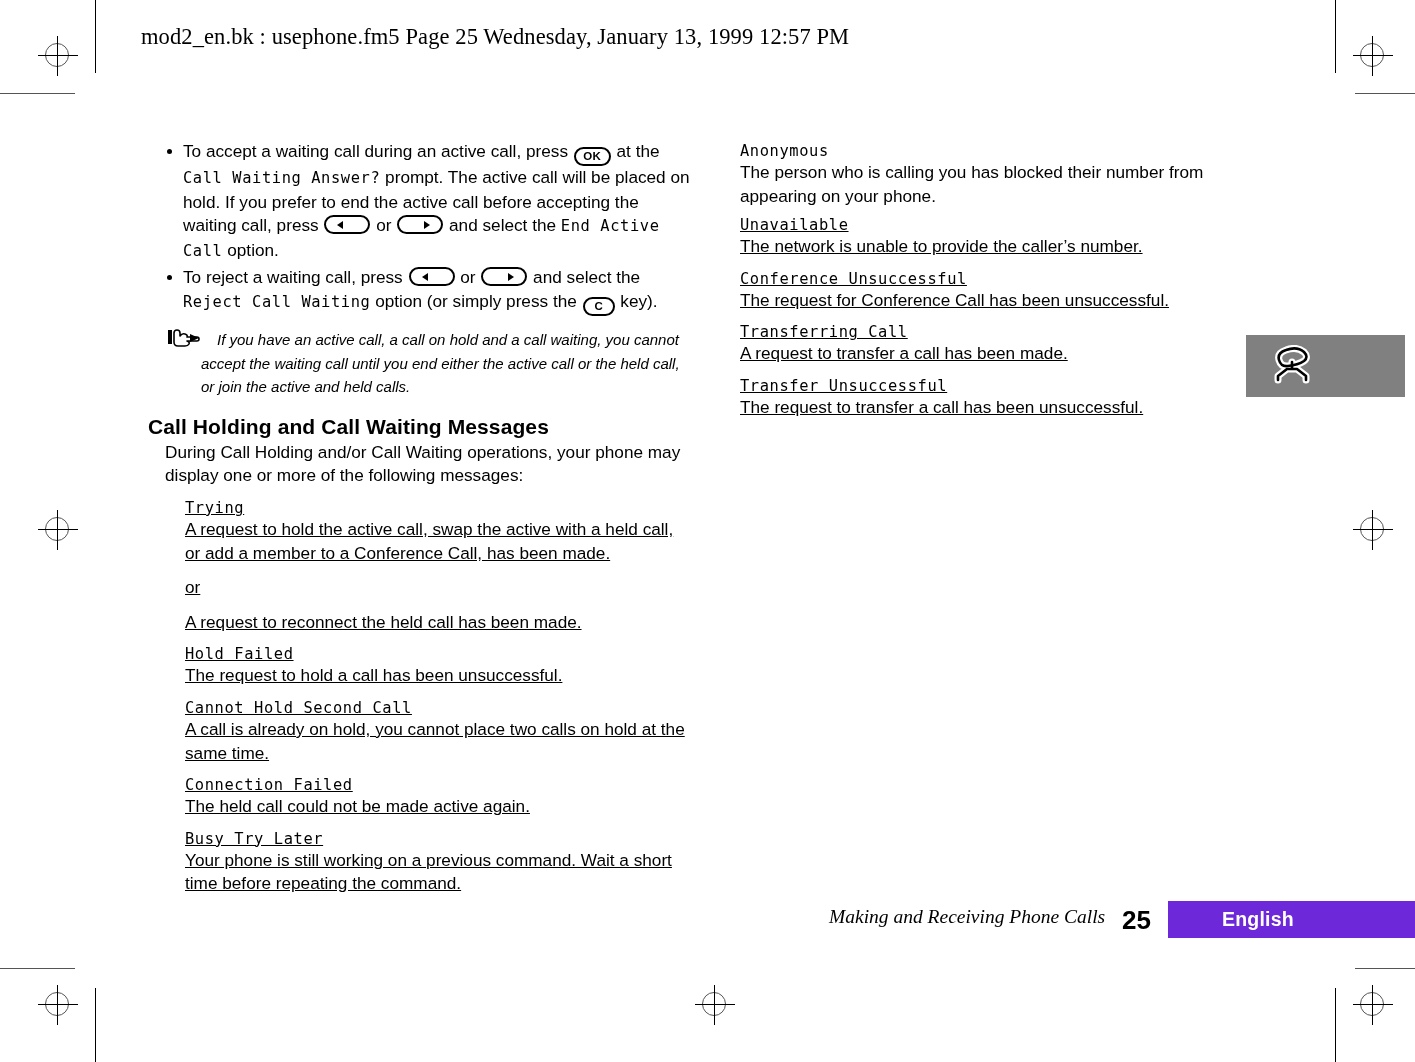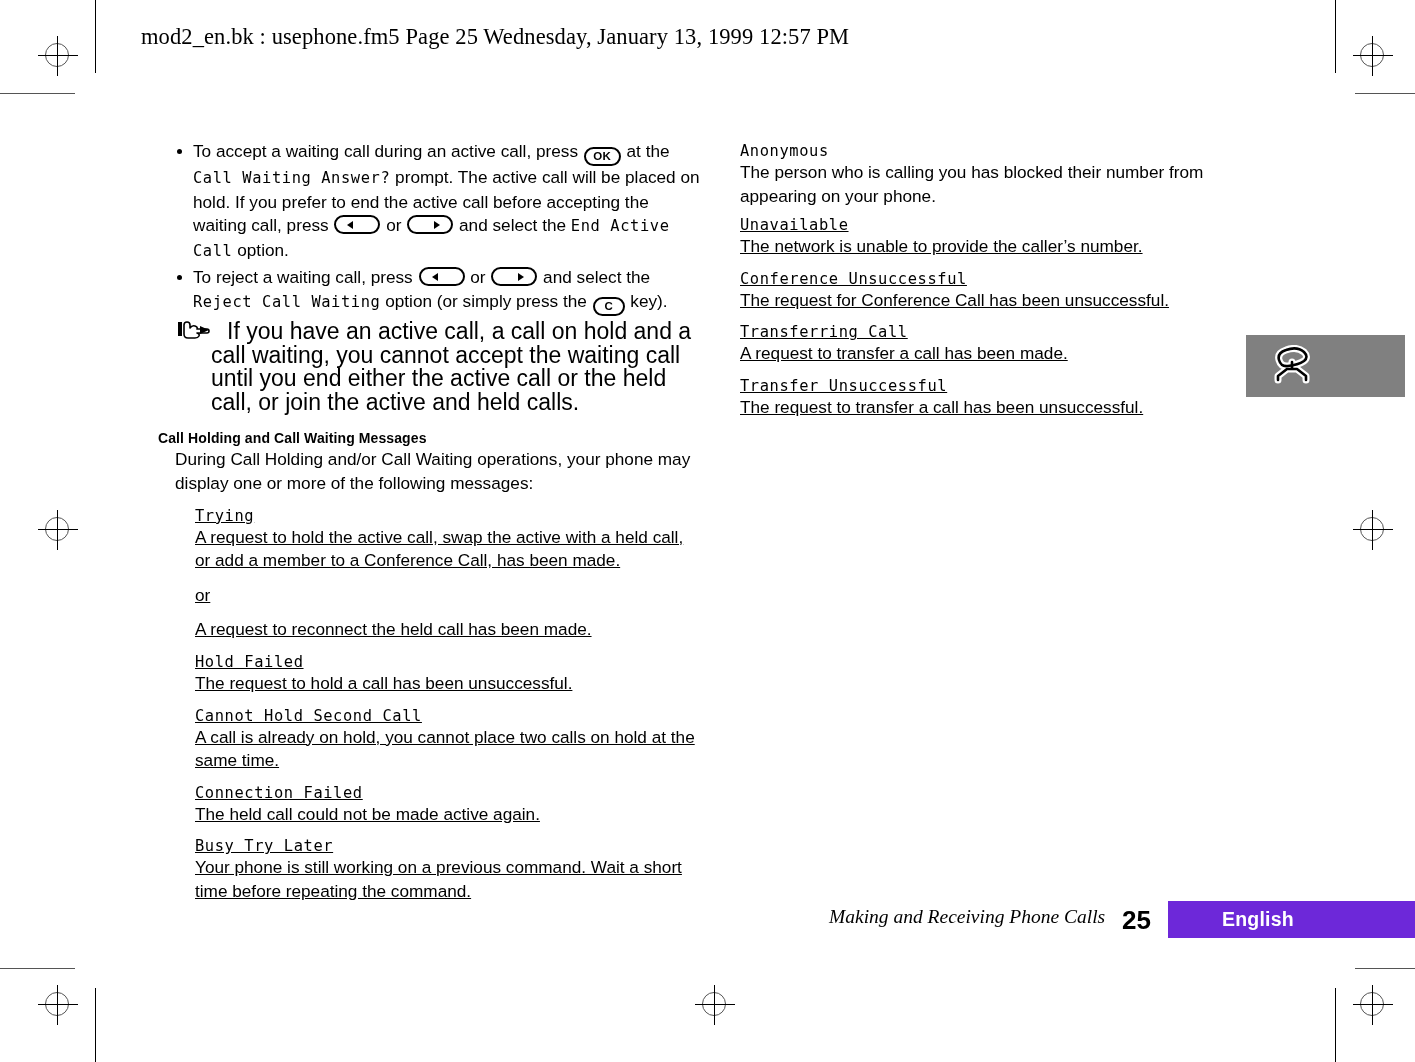--- a/index.html
+++ b/index.html
@@ -60,21 +60,21 @@
     top: 24px;
     font-family: "Liberation Serif", serif;
     font-size: 22.5px;
     letter-spacing: 0.1px;
     white-space: nowrap;
   }
 
   
   .col-left {
     position: absolute;
-    left: 158px;
+    left: 148px;
     top: 140px;
     width: 545px;
   }
   .col-right {
     position: absolute;
     left: 740px;
     top: 142px;
     width: 520px;
   }
 
@@ -140,39 +140,40 @@
     border-top: 4px solid transparent;
     border-bottom: 4px solid transparent;
   }
   .key .tri.left  { left: 11px;  border-right: 6px solid #000; }
   .key .tri.right { right: 11px; border-left: 6px solid #000; }
 
   
   .note {
     position: relative;
     padding-left: 53px;
-    font-size: 23px;
+    font-style: italic;
+    font-size: 15px;
     line-height: 23.6px;
-    margin-top: 4px;
+    margin-top: 12px;
   }
   .note .hand-icon {
     position: absolute;
     left: 20px;
     top: 1px;
     width: 34px;
     height: 19px;
   }
   .note .ind {
     text-indent: -16px;
     padding-left: 16px;
   }
 
   
   .heading {
-    font-size: 14px;
+    font-size: 21px;
     font-weight: bold;
     margin: 16px 0 2px 0;
     letter-spacing: 0.1px;
   }
 
   .body-indent { padding-left: 17px; }
   .msg-indent  { padding-left: 37px; }
 
   .msg-block { margin-top: 11px; text-decoration: underline; }
   .msg-block.tight { margin-top: 8px; }

